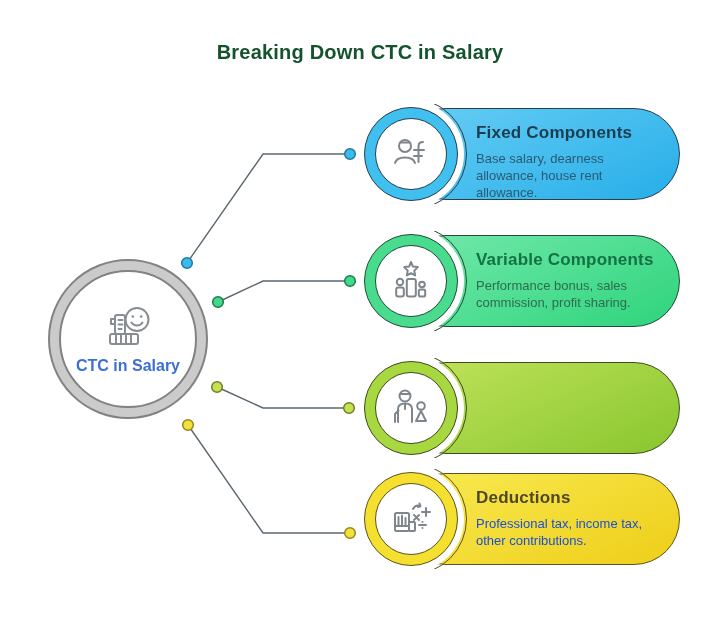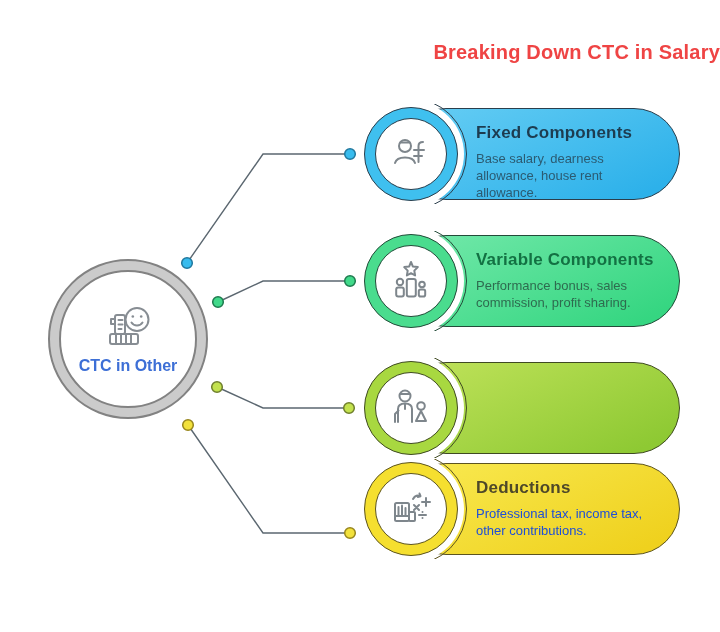--- a/index.html
+++ b/index.html
@@ -32,21 +32,21 @@
   .card-text{position:absolute;left:114px;top:15px;width:196px;}
   .card-title{font-size:17px;font-weight:700;letter-spacing:.2px;}
   .card-desc{margin-top:7px;font-size:13px;line-height:17px;font-weight:500;white-space:pre-line;}
   .icon{display:block;}
 </style>
 </head>
 <body>
 
 <div class="canvas">
 
-  <div class="page-title" style="color: #ef4444; text-align: right;">Breaking Down CTC in Salary</div>
+  <div class="page-title" style="color: #14532d;">Breaking Down CTC in Salary</div>
 
   <svg class="connector-layer" width="720" height="632" viewBox="0 0 720 632" fill="none">
     <polyline points="187,263 263,154 350,154" fill="none" stroke-width="1.4" stroke="#5B6770"></polyline>
     <polyline points="218,302 263,281 350,281" fill="none" stroke-width="1.4" stroke="#5B6770"></polyline>
     <polyline points="217,387 263,408 349,408" fill="none" stroke-width="1.4" stroke="#5B6770"></polyline>
     <polyline points="188,425 263,533 350,533" fill="none" stroke-width="1.4" stroke="#5B6770"></polyline>
 
     <circle cx="187" cy="263" r="5.3" stroke-width="1.5" fill="#38BCEE" stroke="#20789E"></circle>
     <circle cx="350" cy="154" r="5.3" stroke-width="1.5" fill="#38BCEE" stroke="#20789E"></circle>
     <circle cx="218" cy="302" r="5.3" stroke-width="1.5" fill="#41D98A" stroke="#1E7A4E"></circle>
@@ -68,21 +68,21 @@
         <path d="M20.5 17 H24.5"></path>
         <path d="M20.5 21.5 H24.5"></path>
         <path d="M20.5 26 H23.5"></path>
         <path d="M17 16 H13 V21 H17"></path>
         <rect x="12" y="31" width="28" height="10" rx="2"></rect>
         <path d="M18 31 V41"></path>
         <path d="M23 31 V41"></path>
         <path d="M28 31 V41"></path>
         <path d="M33 31 V41"></path>
       </svg>
-      <div class="hub-label" style="color: rgb(61, 111, 214);">CTC in Other</div>
+      <div class="hub-label" style="color: rgb(61, 111, 214);">CTC in Salary</div>
     </div>
   </div>
 
   <div class="card" style="top:235px">
     <div class="card-pill" style="--c1: #74E9AB; --c2: #35D681; --bc: #234B39;"></div>
     <div class="card-arc" style="--bc: #234B39;"></div>
     <div class="card-badge" style="--accent: #4ADC8E; --bc: #234B39;">
       <div class="badge-inner" style="--bc: #234B39;">
         <svg class="icon" width="46" height="46" viewBox="0 0 46 46" fill="none" stroke="#7E868C" stroke-width="2" stroke-linecap="round" stroke-linejoin="round">
           <path d="M23 4 L24.8 8.4 L29.8 9.1 L26.3 12.6 L27.1 17.5 L23 15.2 L18.9 17.5 L19.7 12.6 L16.2 9.1 L21.2 8.4 Z"></path>
@@ -135,21 +135,21 @@
           <path d="M10 37 V24 C10 20 13 18.5 17 18.5 C21 18.5 24 20 24 24 V37"></path>
           <path d="M17 19 V24"></path>
           <path d="M7 37 V29 L10.5 25.5"></path>
           <circle cx="33" cy="21" r="3.8"></circle>
           <path d="M33 26 L28 36 H38 Z"></path>
         </svg>
       </div>
     </div>
   </div>
 
-  <div class="card" style="top:463px">
+  <div class="card" style="top:473px">
     <div class="card-pill" style="--c1: #F9EA52; --c2: #EFD11E; --bc: #5C5420;"></div>
     <div class="card-arc" style="--bc: #5C5420;"></div>
     <div class="card-badge" style="--accent: #F5DF2F; --bc: #5C5420;">
       <div class="badge-inner" style="--bc: #5C5420;">
         <svg class="icon" width="46" height="46" viewBox="0 0 46 46" fill="none" stroke="#7E868C" stroke-width="2" stroke-linecap="round" stroke-linejoin="round">
           <rect x="7" y="17" width="14" height="18" rx="1.5"></rect>
           <path d="M10.5 21 V30"></path>
           <path d="M14 19.5 V30"></path>
           <path d="M17.5 22 V30"></path>
           <path d="M7 30 H21"></path>

